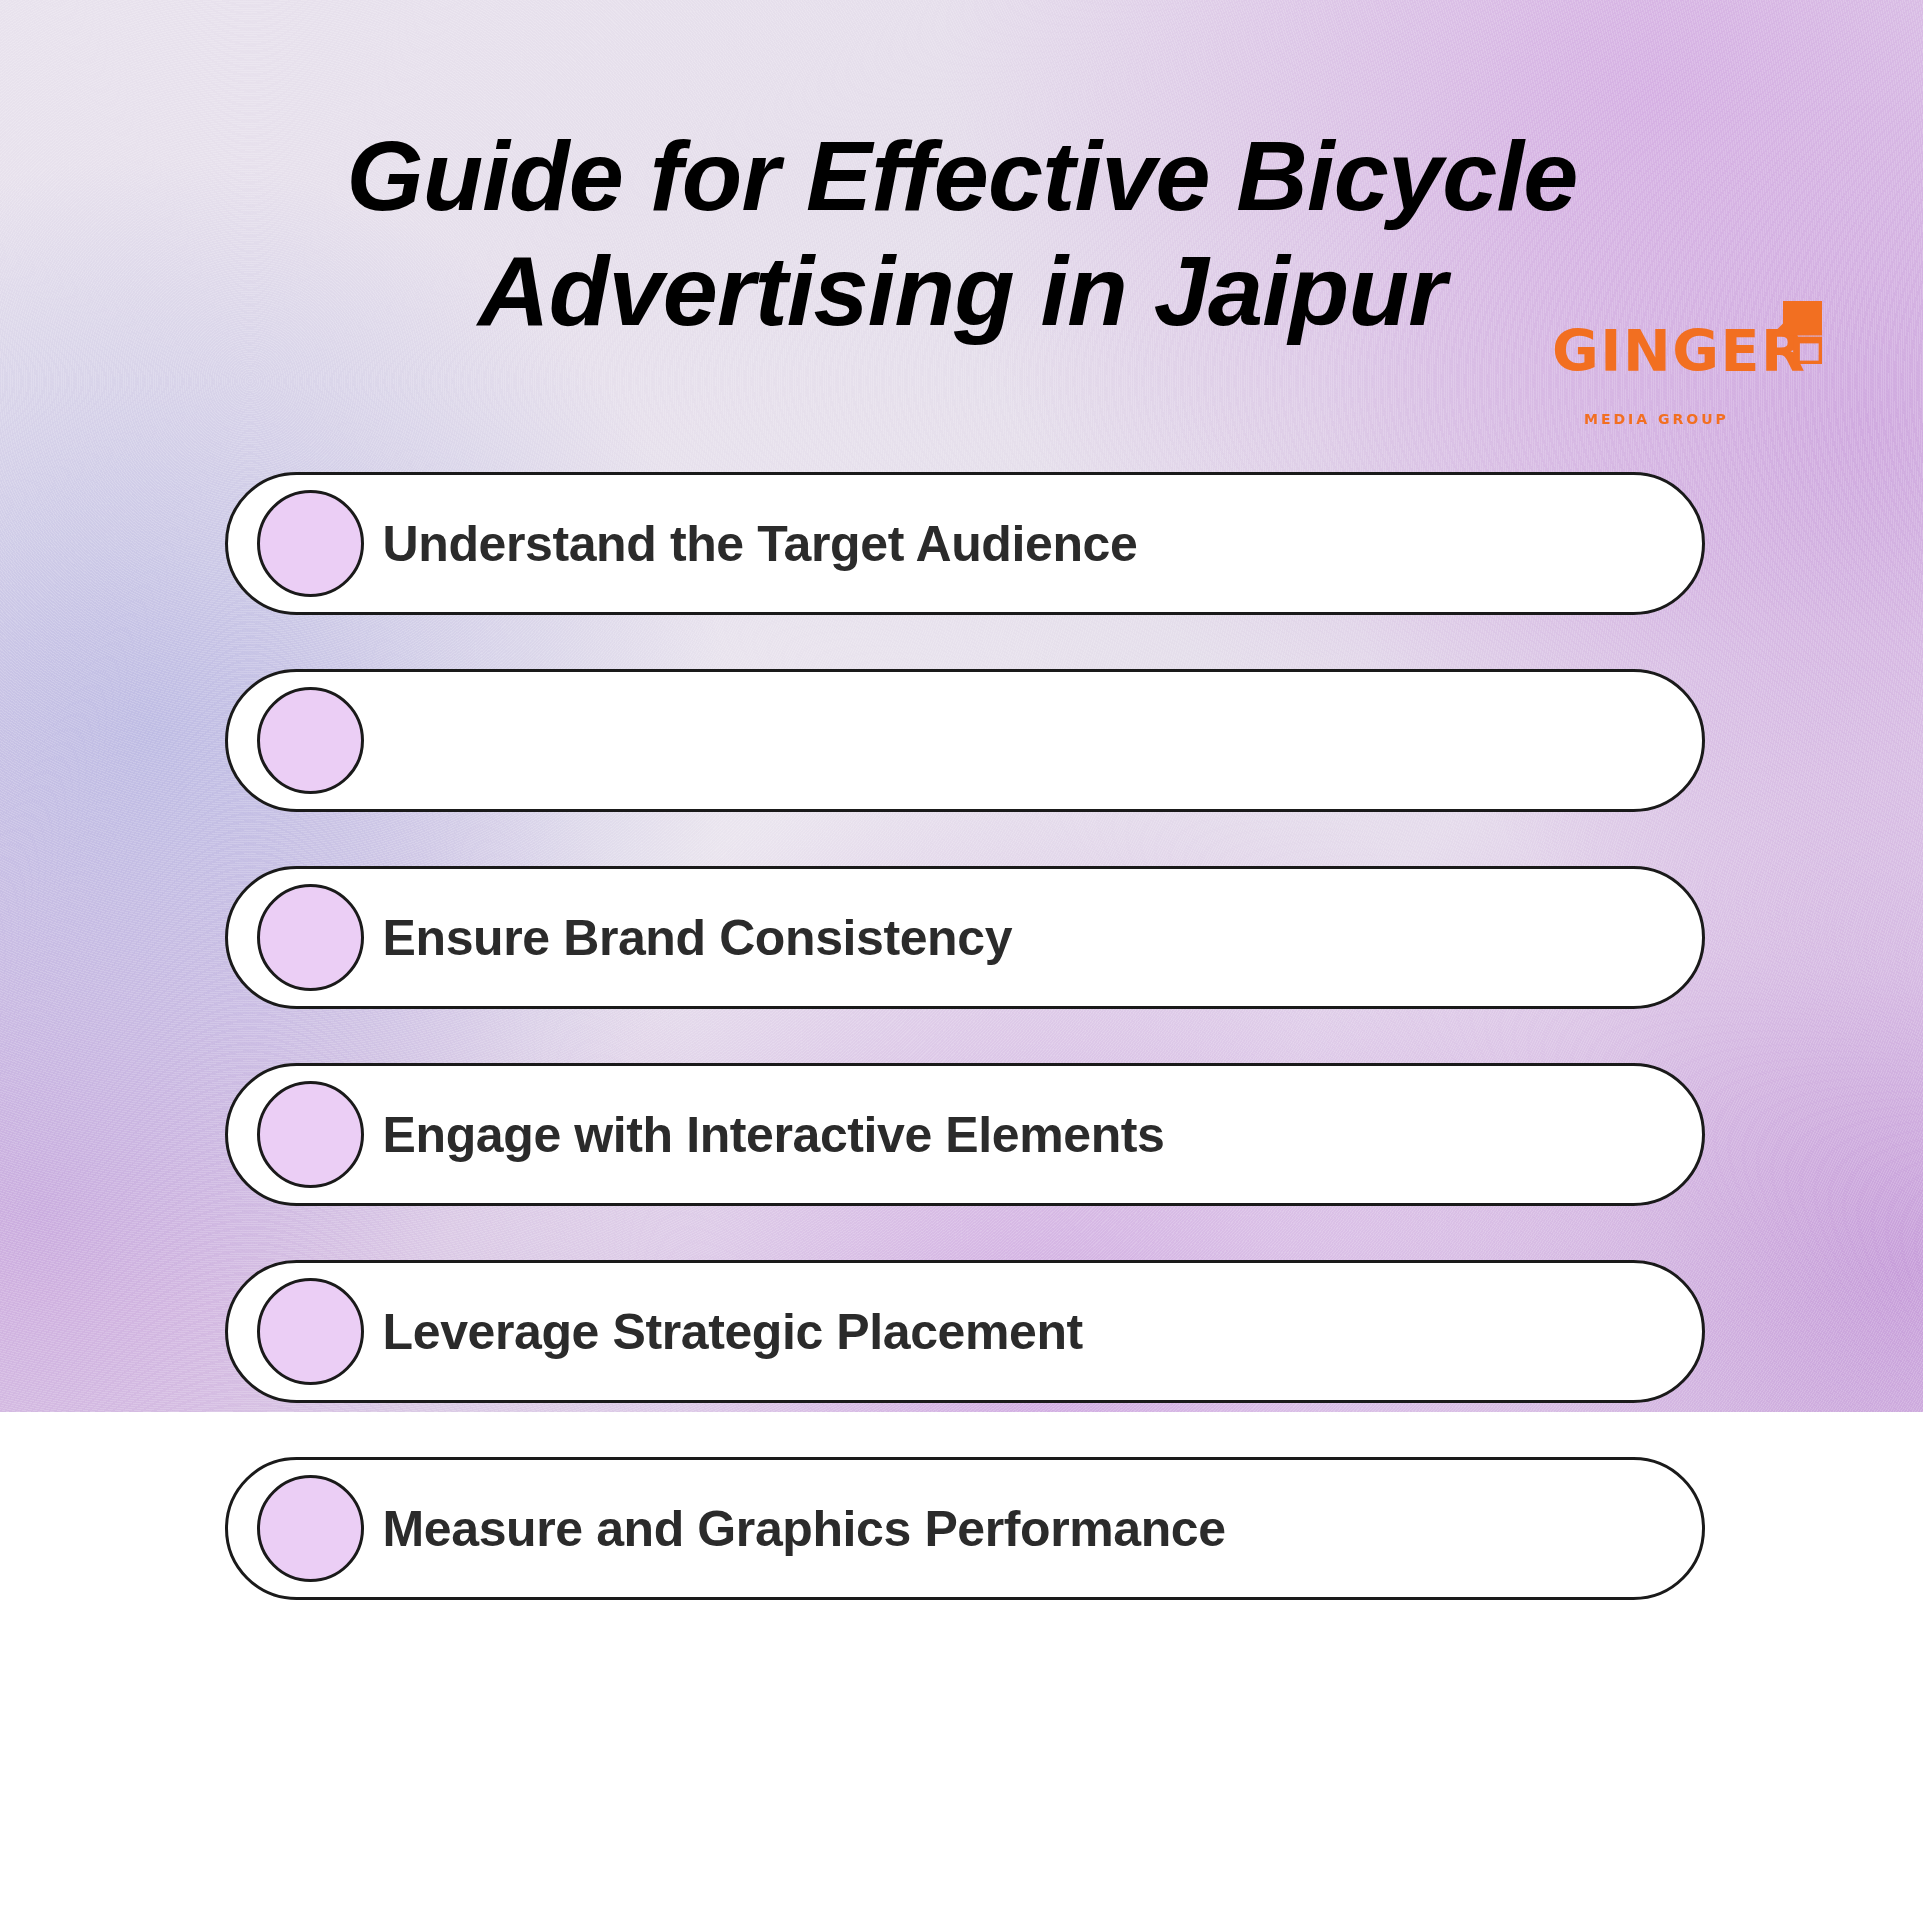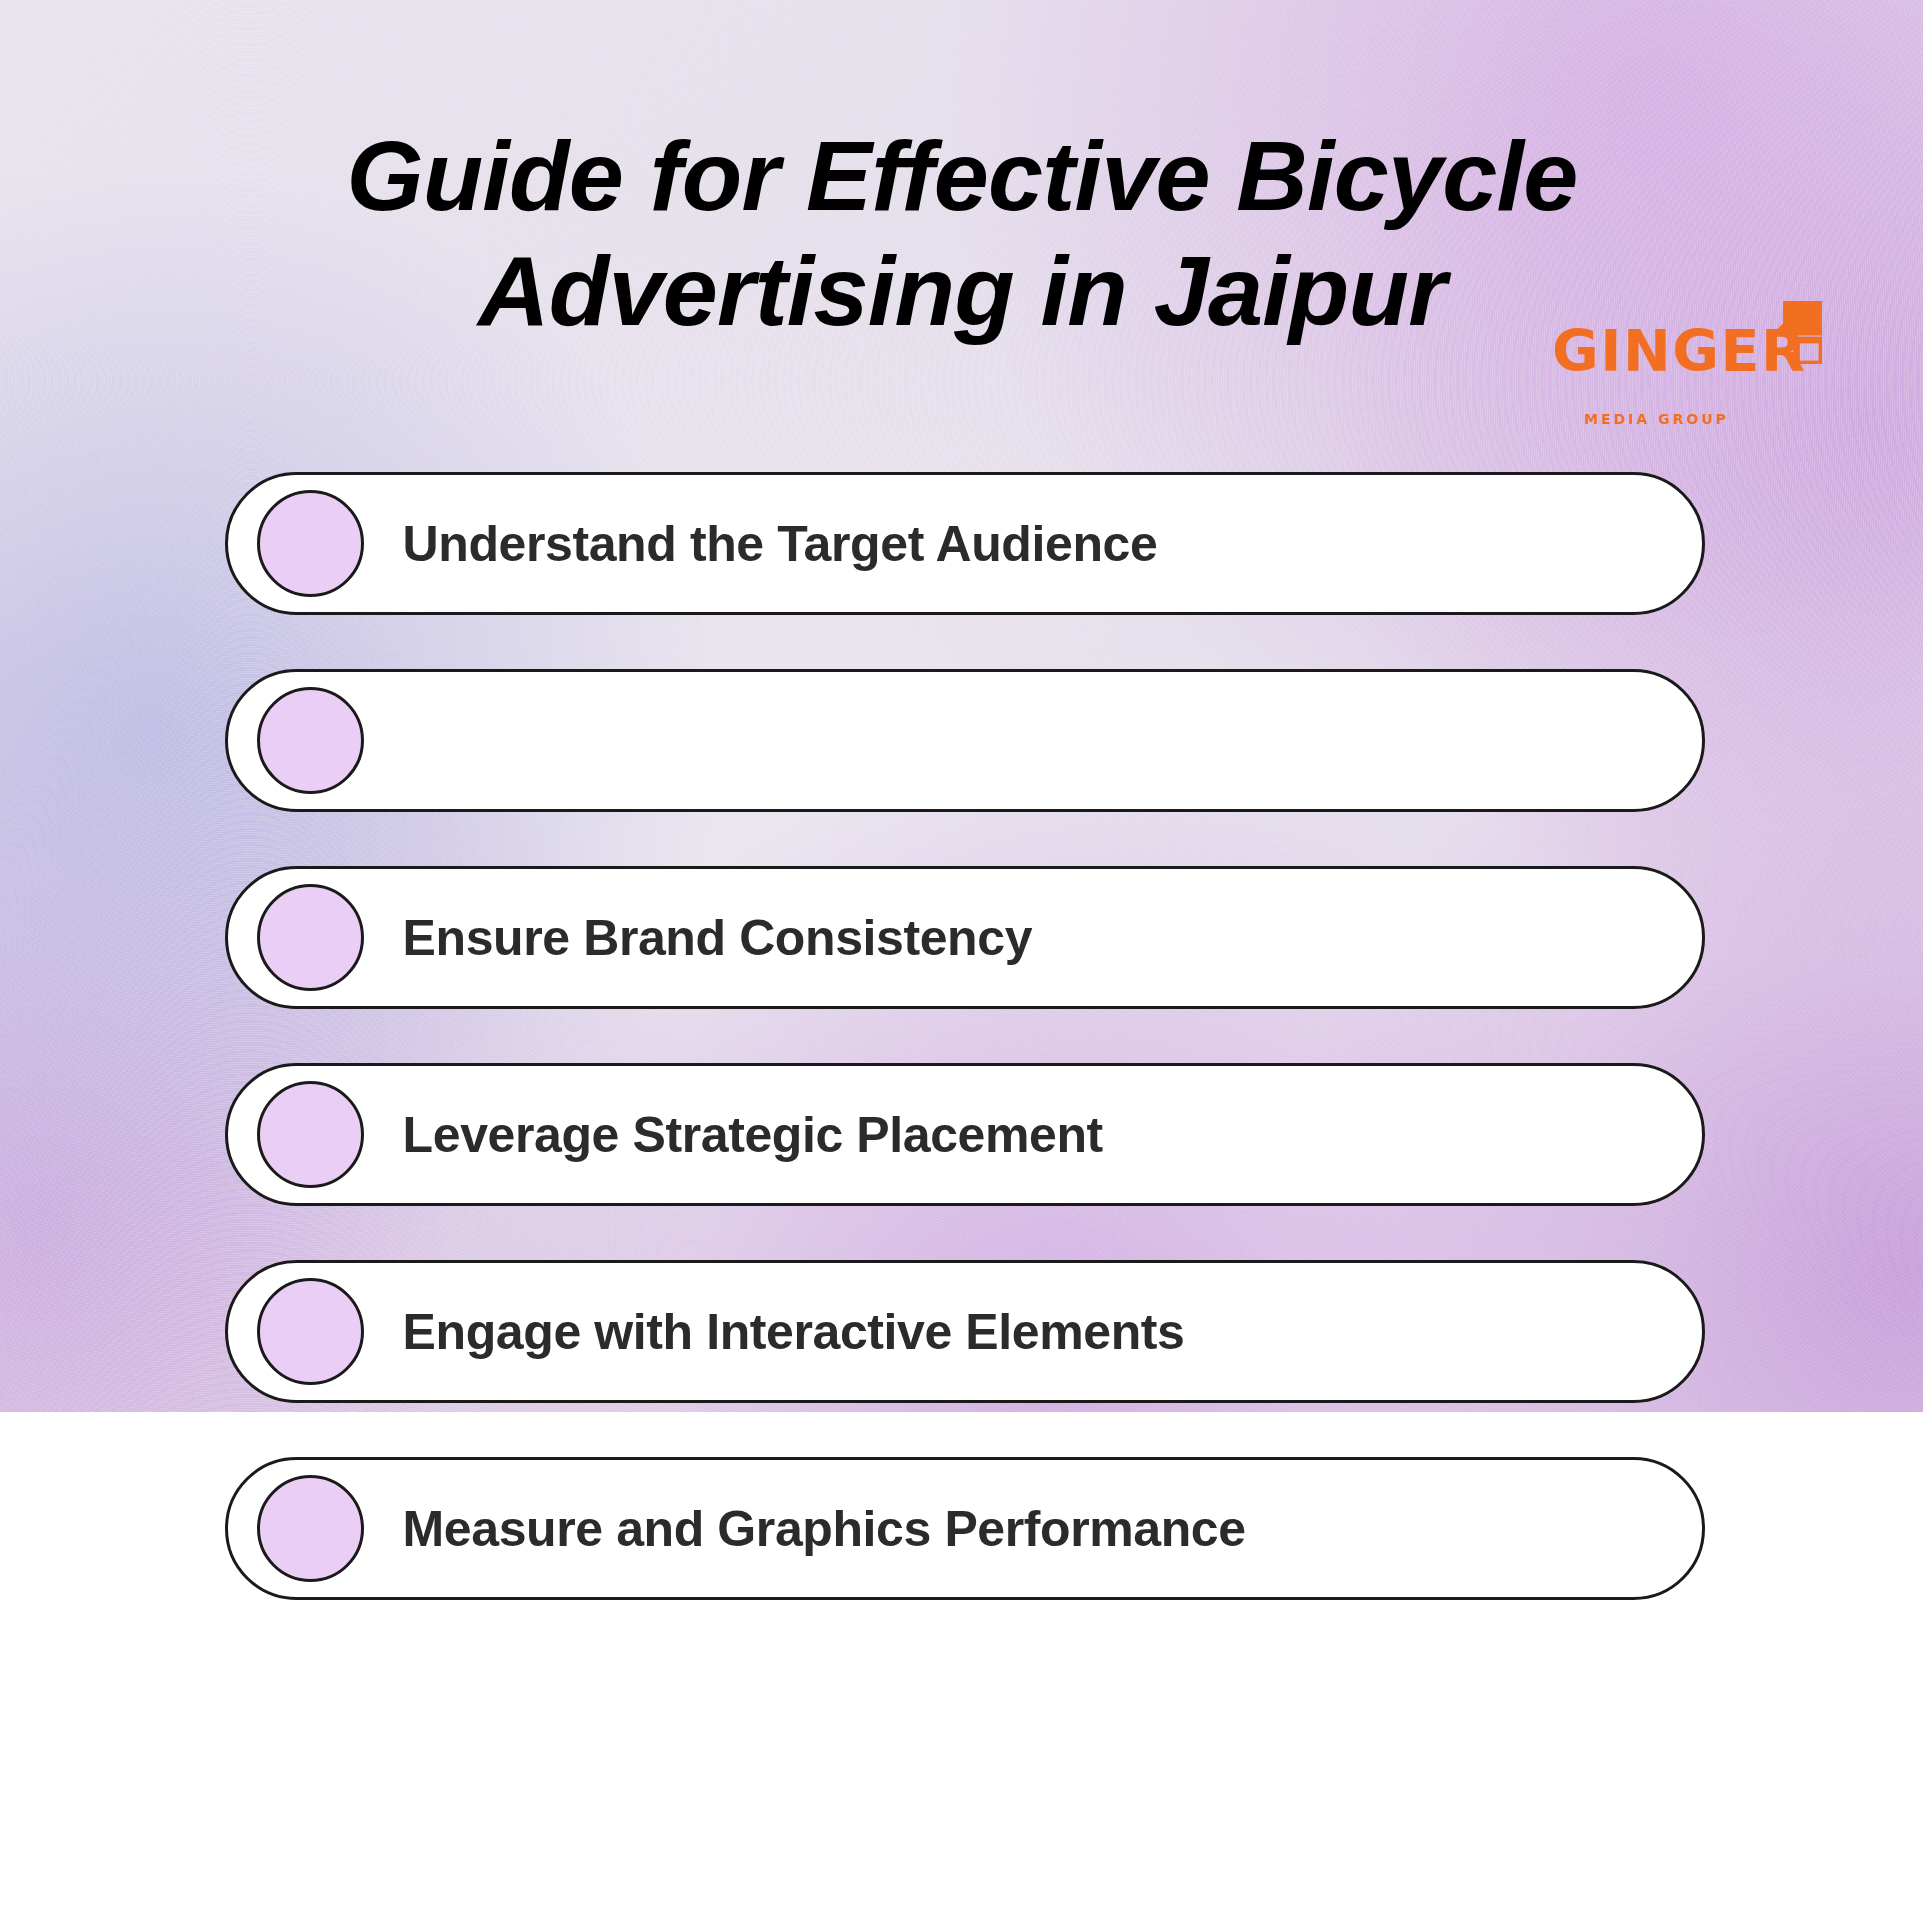--- a/index.html
+++ b/index.html
@@ -117,21 +117,21 @@
     width: 107px;
     height: 107px;
     min-width: 107px;
     border-radius: 50%;
     background: #EBCEF5;
     border: 3.8px solid #1a1a1a;
     box-sizing: border-box;
   }
 
   .row-label {
-    margin-left: 39px;
+    margin-left: 19px;
     font-size: 50px;
     font-weight: 700;
     color: #2b2b2b;
     letter-spacing: -0.4px;
     white-space: nowrap;
   }
 </style>
 </head>
 <body>
 
@@ -165,26 +165,26 @@
       <span class="bullet"></span>
     </div>
 
     <div class="row">
       <span class="bullet"></span>
       <span class="row-label">Ensure Brand Consistency</span>
     </div>
 
     <div class="row">
       <span class="bullet"></span>
-      <span class="row-label">Leverage Strategic Placement</span>
+      <span class="row-label">Engage with Interactive Elements</span>
     </div>
 
     <div class="row">
       <span class="bullet"></span>
-      <span class="row-label">Engage with Interactive Elements</span>
+      <span class="row-label">Leverage Strategic Placement</span>
     </div>
 
     <div class="row">
       <span class="bullet"></span>
       <span class="row-label">Measure and Graphics Performance</span>
     </div>
 
   </div>
 </div>
 

